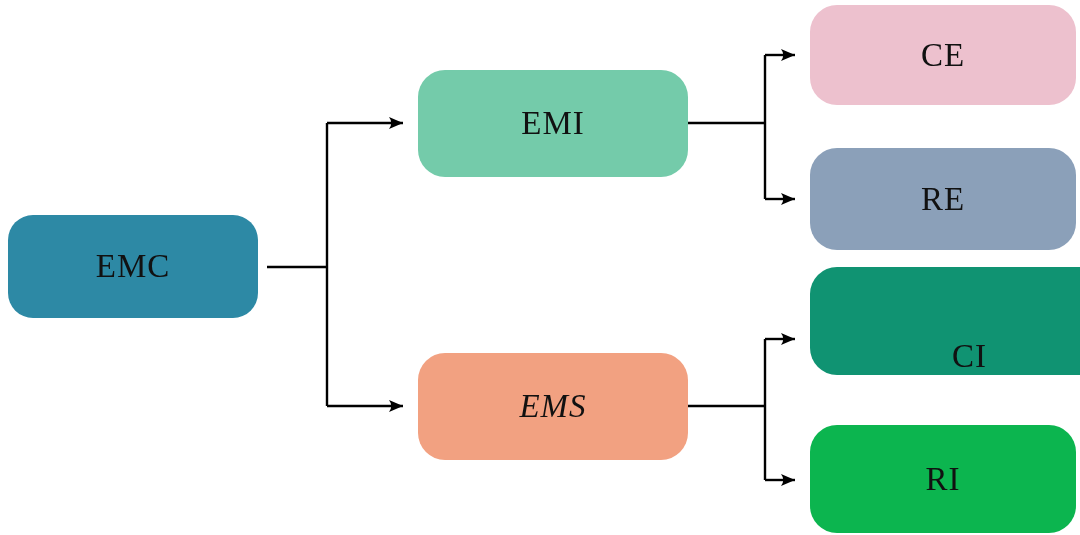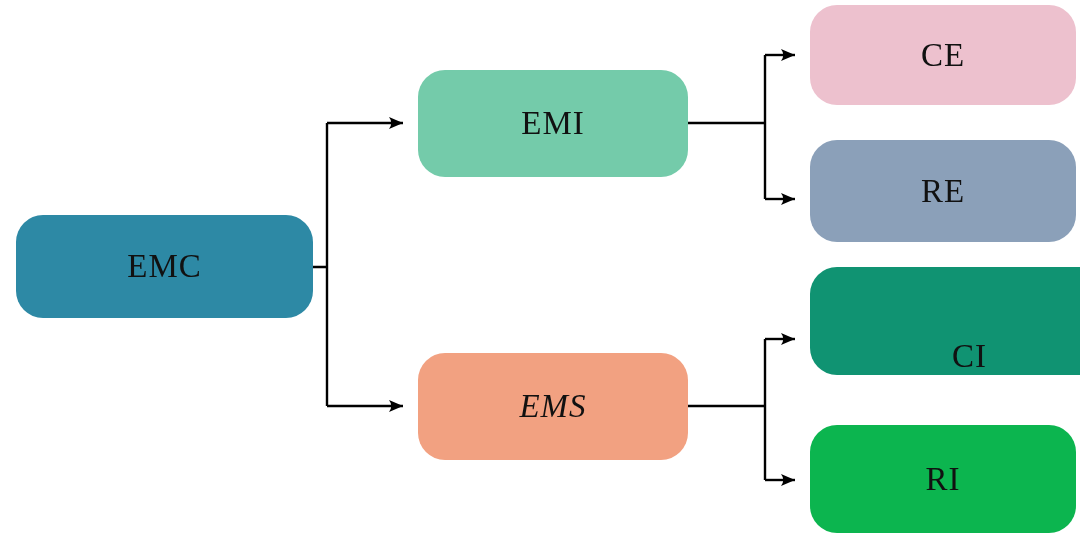--- a/index.html
+++ b/index.html
@@ -19,25 +19,25 @@
     position: absolute;
     border-radius: 27px;
     display: flex;
     align-items: center;
     justify-content: center;
     font-size: 33px;
     letter-spacing: 1px;
     color: #111111;
   }
   
-  .node-emc { left: 16px;   top: 215px; width: 297px; height: 103px; }
+  .node-emc { left: 8px;   top: 215px; width: 250px; height: 103px; border-radius: 25px; }
   .node-emi { left: 418px; top: 70px;  width: 270px; height: 107px; text-align: right; }
   .node-ems { left: 418px; top: 353px; width: 270px; height: 107px; }
   .node-ce  { left: 810px; top: 5px;   width: 266px; height: 100px; }
-  .node-re  { left: 810px; top: 140px; width: 266px; height: 102px; }
+  .node-re  { left: 810px; top: 148px; width: 266px; height: 102px; }
   .node-ci  { left: 810px; top: 267px; width: 319px; height: 108px; align-items: flex-end; }
   .node-ri  { left: 810px; top: 425px; width: 266px; height: 108px; }
   #connector-layer {
     position: absolute;
     left: 0; top: 0;
     width: 1080px;
     height: 535px;
     pointer-events: none;
   }
   #connector-layer path.edge {

